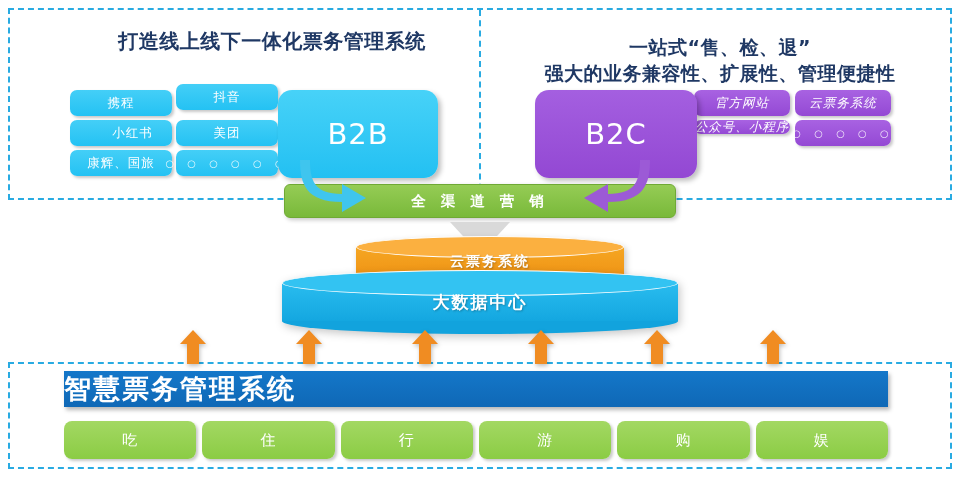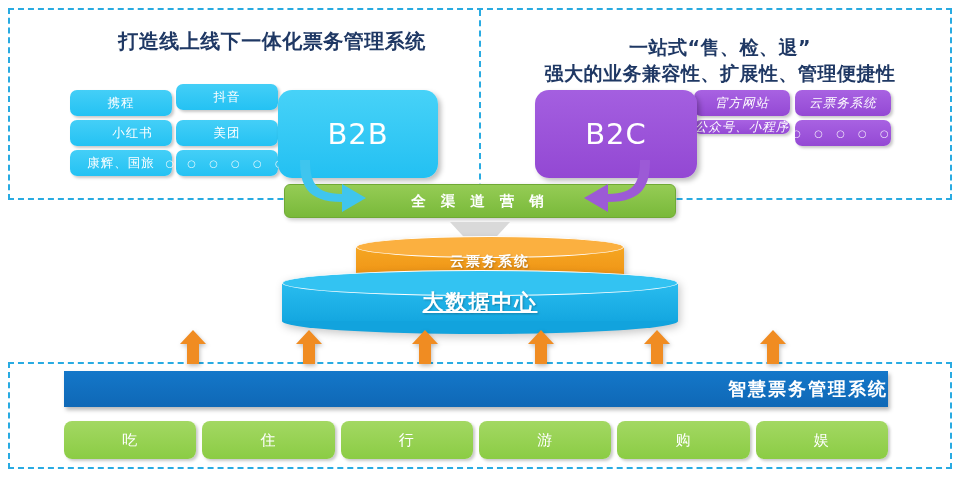--- a/index.html
+++ b/index.html
@@ -105,34 +105,34 @@
   #cyl-orange .body { background: linear-gradient(180deg,#F5A623 0%, #F09415 100%); }
   #cyl-orange .top-ellipse { top: 0; background: #FBB040; border: 1px solid #ffffff; }
   #cyl-orange .bottom-ellipse { bottom: 0; background: #EE9013; }
   #cyl-orange .label { font-size: 14px; }
 
   #cyl-blue { left: 282px; top: 270px; width: 396px; height: 64px;
               filter: drop-shadow(2px 3px 4px rgba(0,0,0,0.22)); }
   #cyl-blue .body { background: linear-gradient(180deg,#29BCEF 0%, #14A7E0 100%); }
   #cyl-blue .top-ellipse { top: 0; height: 26px; background: #33C3F2; border: 1px solid #ffffff; }
   #cyl-blue .bottom-ellipse { bottom: 0; height: 26px; background: #12A3DD; }
-  #cyl-blue .label { font-size: 21px; text-decoration: underline; }
+  #cyl-blue .label { font-size: 17px; }
   #cyl-blue .body { top: 13px; bottom: 13px; }
 
   #funnel-arrow { position: absolute; left: 450px; top: 222px; }
 
   
   .up-arrow { position: absolute; top: 330px; filter: drop-shadow(1px 2px 2px rgba(0,0,0,0.25)); }
 
   
   #blue-bar {
     position: absolute; left: 64px; top: 371px; width: 824px; height: 36px;
     background: linear-gradient(180deg,#1477C9 0%, #0F68B6 100%);
-    display: flex; align-items: center; justify-content: flex-end;
-    color: #ffffff; font-size: 18px; font-weight: bold; letter-spacing: 2px;
+    display: flex; align-items: center; justify-content: flex-start;
+    color: #ffffff; font-size: 27px; font-weight: bold; letter-spacing: 2px;
     box-shadow: 2px 3px 4px rgba(0,0,0,0.28);
   }
   #service-row {
     position: absolute; left: 64px; top: 421px; width: 824px; height: 38px;
     display: flex; gap: 6px;
   }
   .service-item {
     flex: 1; border-radius: 8px;
     background: linear-gradient(180deg,#A3D863 0%, #8BCC44 100%);
     display: flex; align-items: center; justify-content: center;

